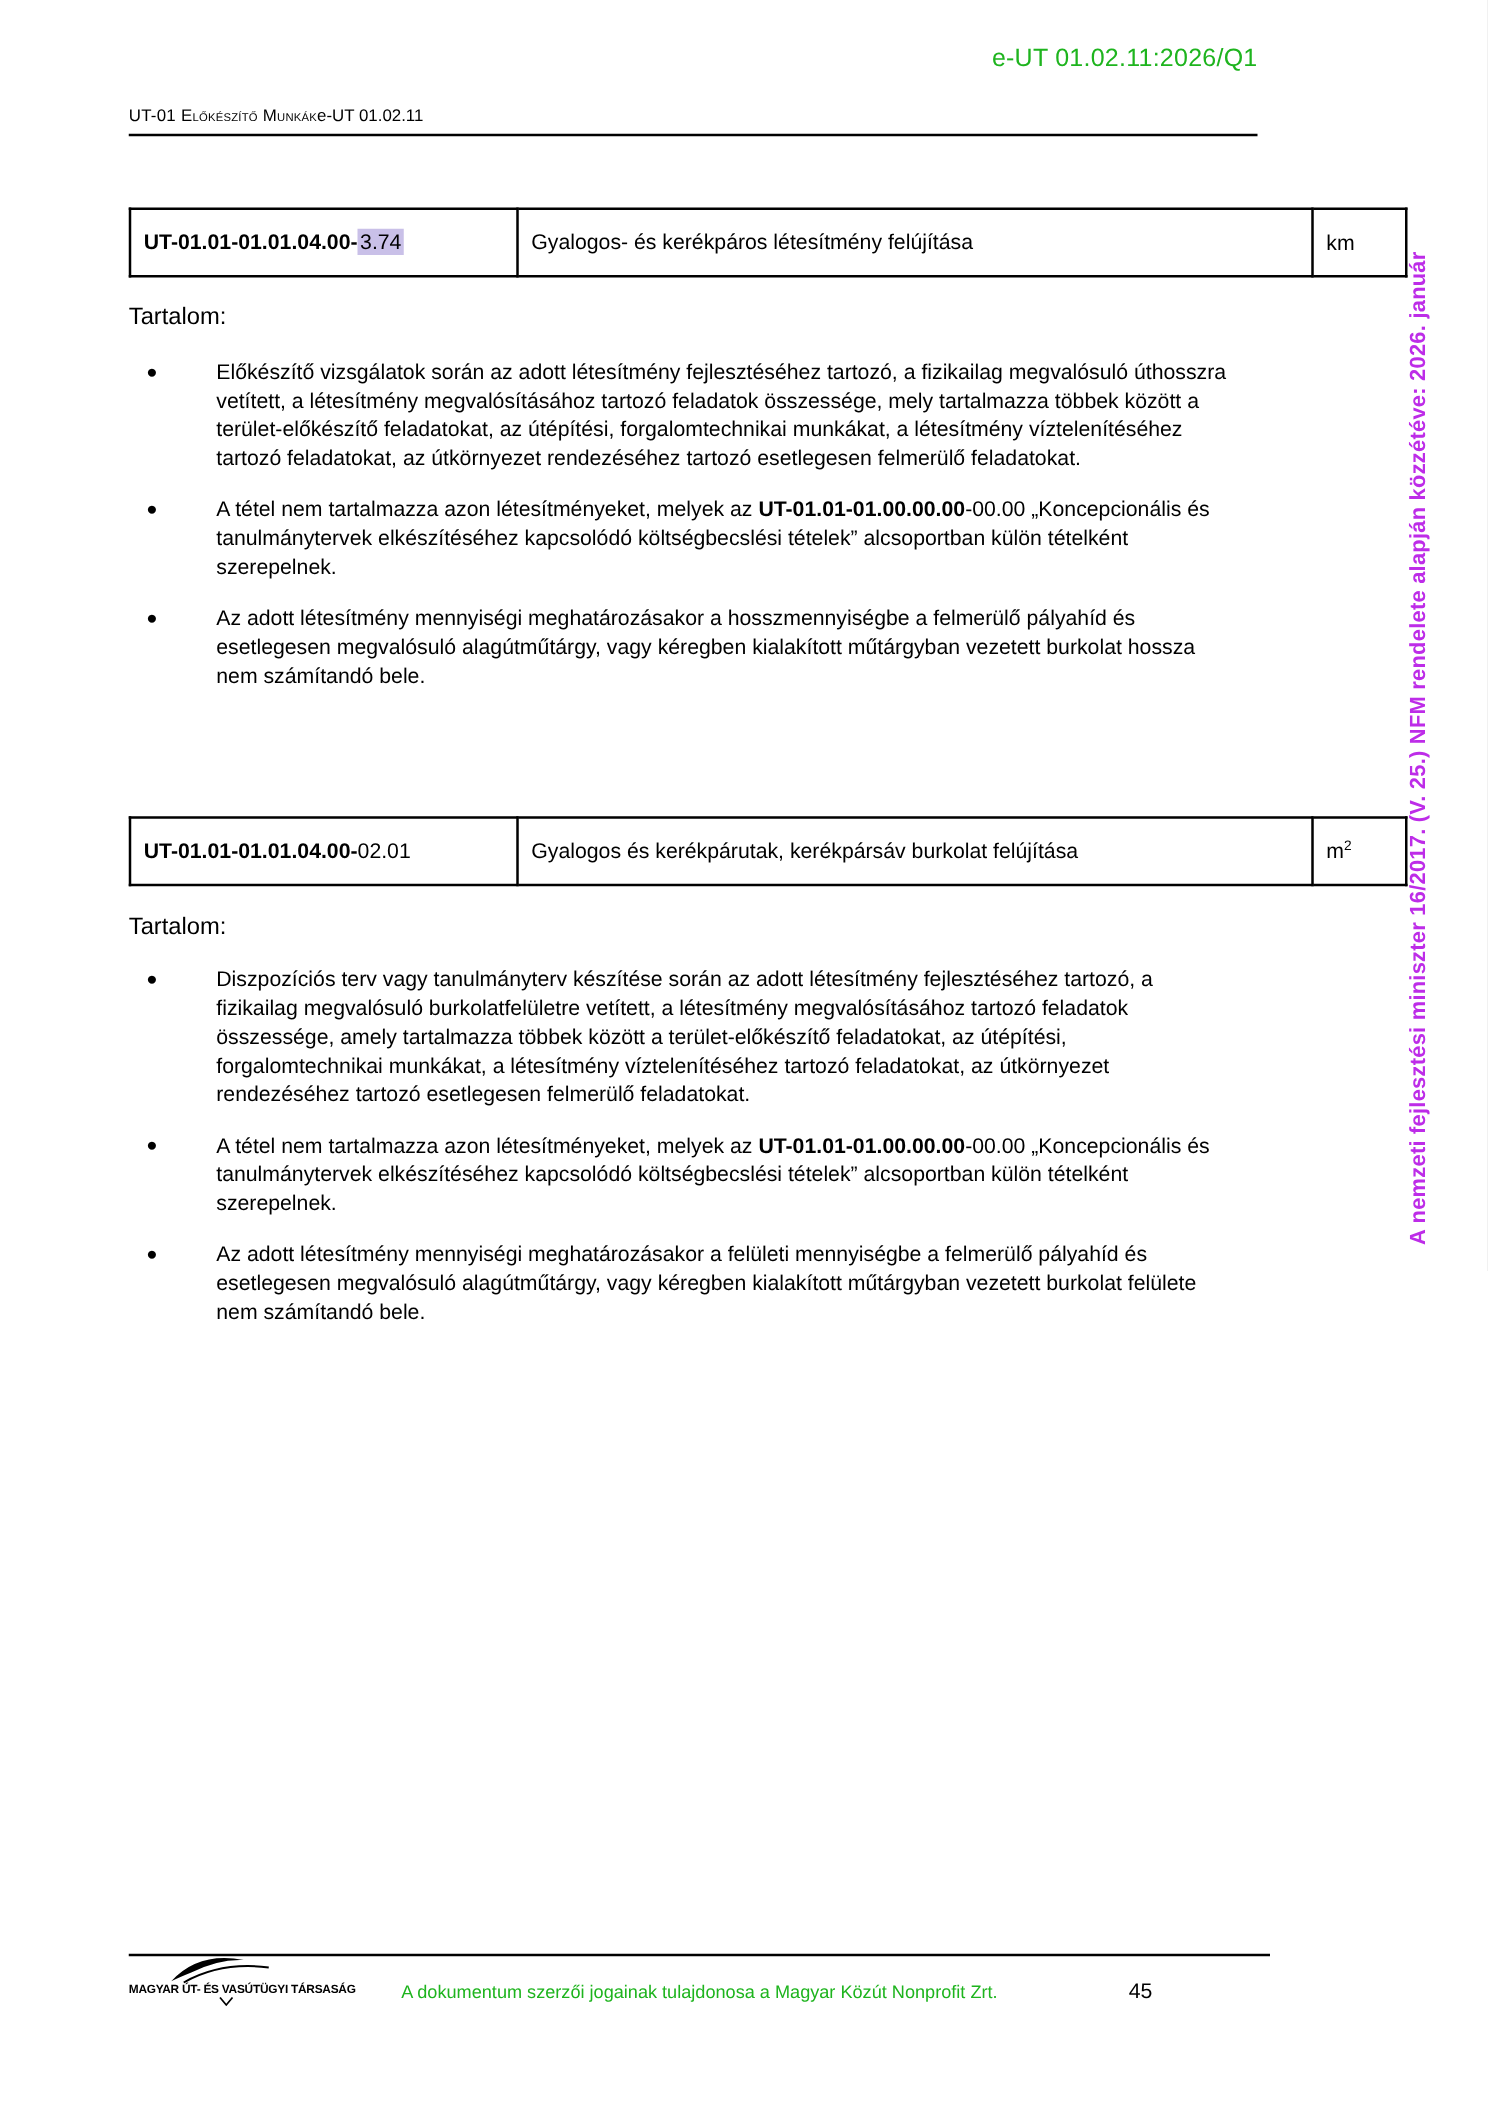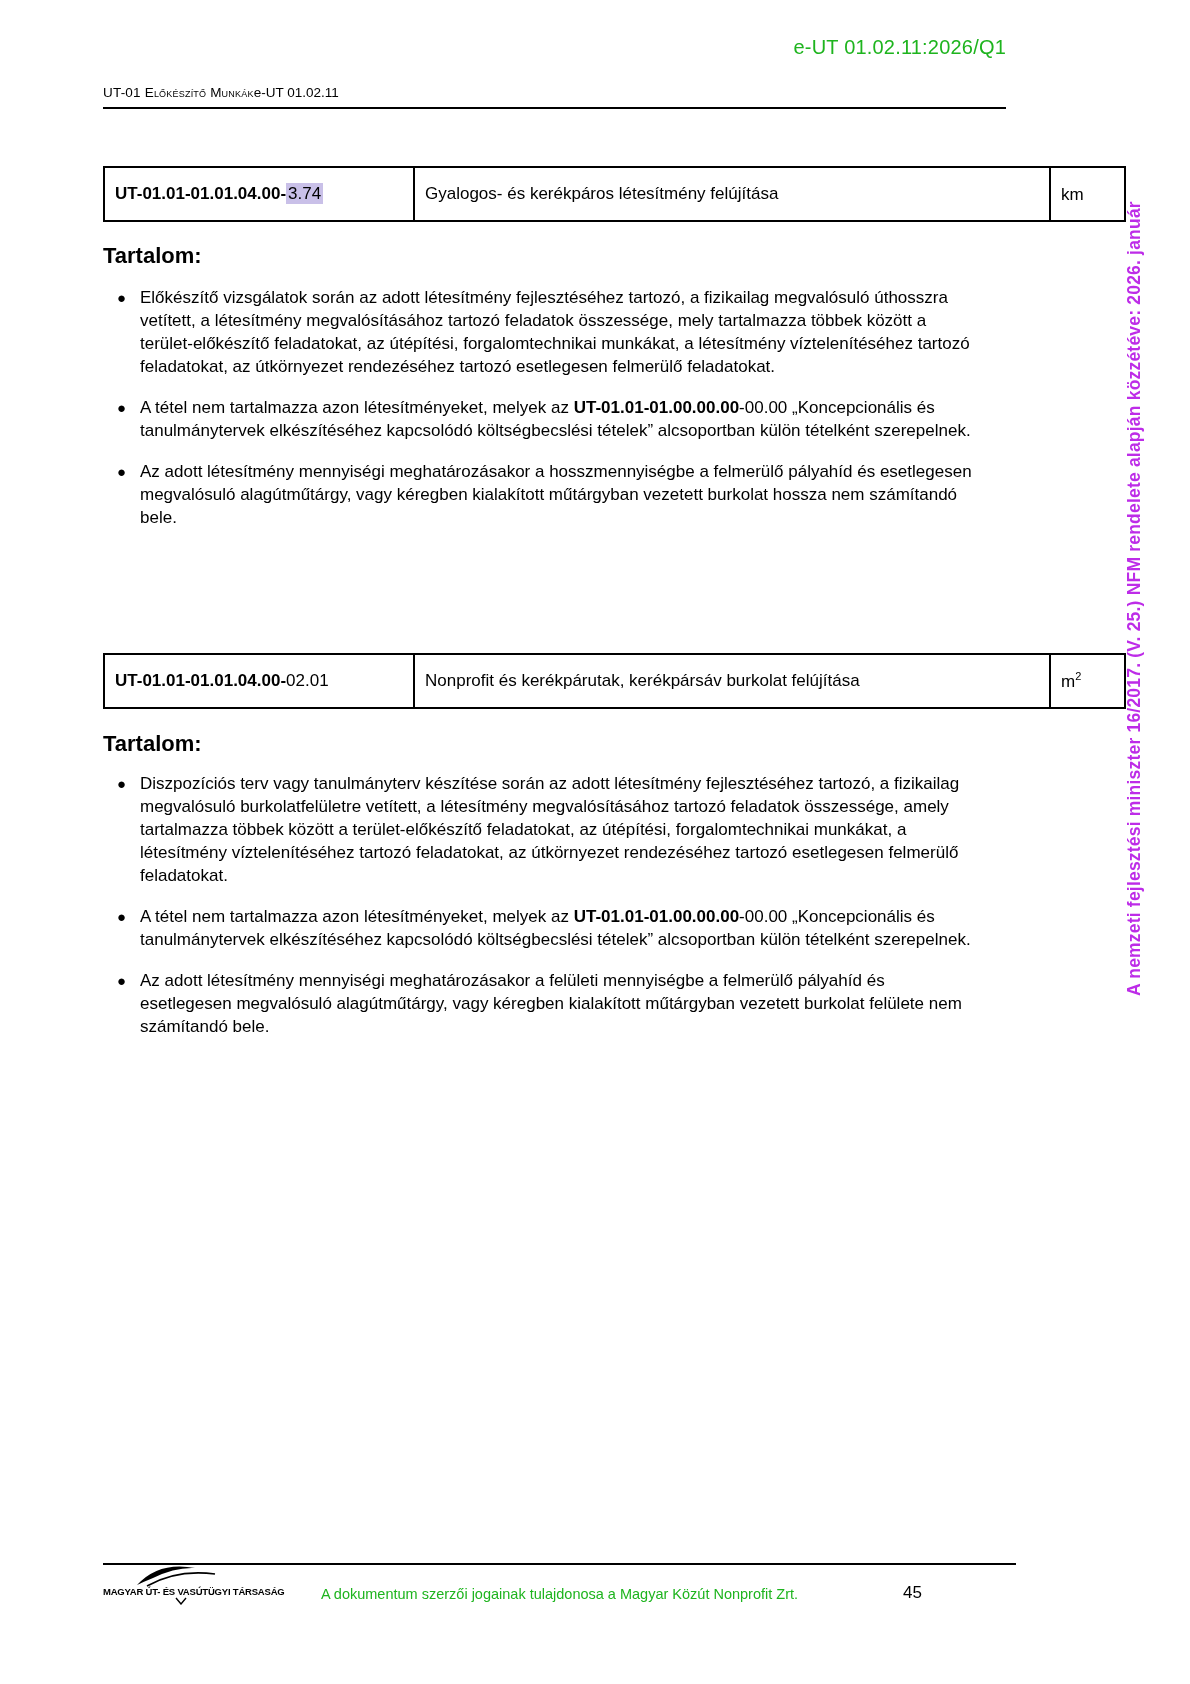--- a/index.html
+++ b/index.html
@@ -29,31 +29,31 @@
     font-size:17px; padding:0 10px; background:#fff;
   }
   td.code-cell  { width:288px; font-weight:bold; white-space:nowrap; }
   .code-suffix  { font-weight:normal; }
   .hl           { background:#c9c0e8; padding:1px 2px; }
   td.title-cell { width:614px; }
   td.title-purple { background:#c9c0e8; }
   td.unit-cell  { width:53px; padding:0 7px; }
   td.unit-cell sup { font-size:11px; }
 
-  .content-label { position:absolute; left:103px; font-size:22px;font-weight:bold; }
+  .content-label { position:absolute; left:103px; font-size:19px; }
   .l1 { top:243px; } .l2 { top:731px; }
 
   ul.bullets {
     position:absolute; left:117px; width:872px; margin:0; padding:0;
     list-style:none; font-size:17px; line-height:23px;
   }
   .b1 { top:286px; } .b2 { top:772px; }
   ul.bullets li { display:flex; margin-bottom:18px; }
   ul.bullets .dot { flex:none; width:23px; font-size:15px; line-height:23px; }
-  ul.bullets .btxt { width:834px; }
+  ul.bullets .btxt { width:834px;margin-left:33px; }
   ul.bullets b { font-weight:bold; }
 
   .sidebar-note {
     position:absolute; left:1124px; top:138px; height:858px; width:38px;
     writing-mode:vertical-rl; transform:rotate(180deg);
     font-size:17.5px; font-weight:bold; color:#bd2ce8;
     white-space:nowrap; letter-spacing:.2px;
   }
 
   .footer-rule { position:absolute; top:1563px; left:103px; width:913px; border-top:2px solid #000; }
@@ -104,21 +104,21 @@
     <li>
       <span class="dot">●</span>
       <div class="btxt">Az adott létesítmény mennyiségi meghatározásakor a hosszmennyiségbe a felmerülő pályahíd és esetlegesen megvalósuló alagútműtárgy, vagy kéregben kialakított műtárgyban vezetett burkolat hossza nem számítandó bele.</div>
     </li>
   </ul>
 
   <table class="item-table t2">
     <tbody>
         <tr>
       <td class="code-cell"><span>UT-01.01-01.01.04.00-</span><span class="code-suffix">02.01</span></td>
-      <td class="title-cell">Nonprofit és kerékpárutak, kerékpársáv burkolat felújítása</td>
+      <td class="title-cell">Gyalogos és kerékpárutak, kerékpársáv burkolat felújítása</td>
       <td class="unit-cell"><span>m</span><sup>2</sup></td>
     </tr>
   </tbody>
     </table>
 
   <div class="content-label l2">Tartalom:</div>
 
   <ul class="bullets b2">
     <li>
       <span class="dot">●</span>

